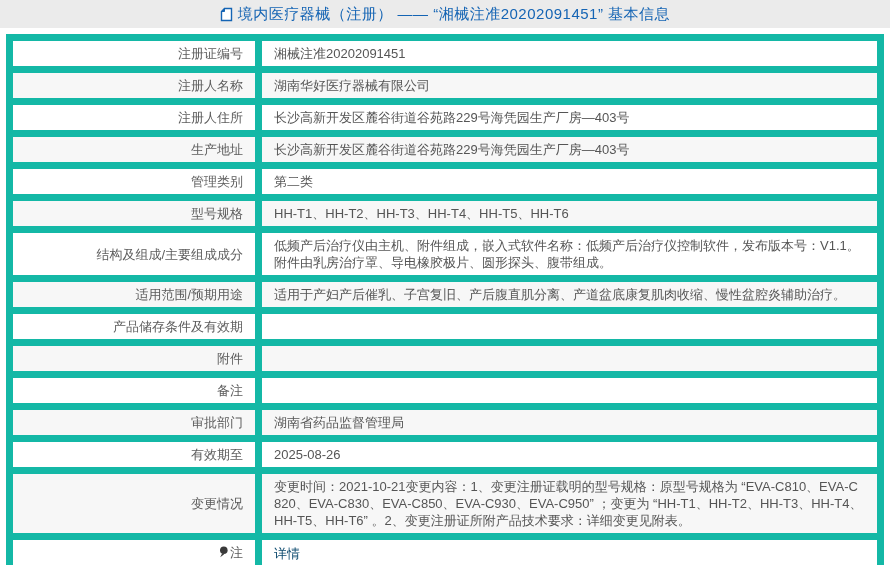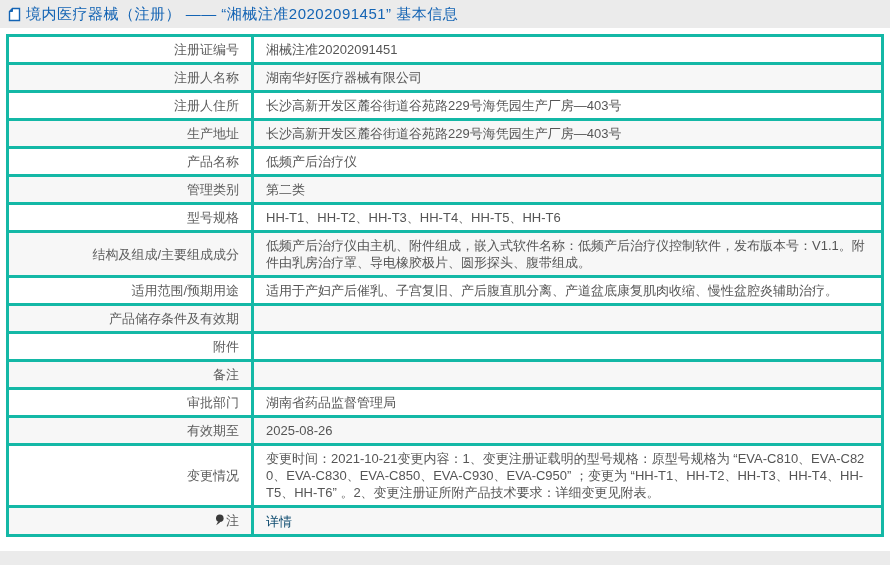--- a/index.html
+++ b/index.html
@@ -11,20 +11,21 @@
     background: #ebebeb;
     font-family: "Liberation Sans", "DejaVu Sans", sans-serif;
   }
   .page-header {
     height: 28px;
     background: #ebebeb;
     display: flex;
     align-items: center;
     padding: 0 8px;
     gap: 5px;
+    justify-content: center;
   }
   .page-header .title {
     color: #1464b4;
     font-size: 15px;
     letter-spacing: 0.5px;
     white-space: nowrap;
   }
   .doc-icon-svg { display: block; }
   .panel {
     background: #ffffff;
@@ -33,21 +34,21 @@
     box-sizing: border-box;
   }
   table.info-table {
     border-collapse: collapse;
     width: 878px;
     table-layout: fixed;
     font-size: 13px;
     color: #555555;
   }
   table.info-table td {
-    border: 3px solid #14b8a6;
+    border: 7px solid #14b8a6;
     padding: 4px 12px;
     line-height: 17px;
     vertical-align: middle;
     word-break: break-all;
   }
   table.info-table tr:nth-child(even) { background: #f7f7f7; }
   table.info-table tr:nth-child(odd)  { background: #ffffff; }
   td.label-cell {
     width: 218px;
     text-align: right;
@@ -92,24 +93,20 @@
         </tr>
         <tr>
           <td class="label-cell"><span>注册人住所</span></td>
           <td class="value-cell">长沙高新开发区麓谷街道谷苑路229号海凭园生产厂房—403号</td>
         </tr>
         <tr>
           <td class="label-cell"><span>生产地址</span></td>
           <td class="value-cell">长沙高新开发区麓谷街道谷苑路229号海凭园生产厂房—403号</td>
         </tr>
         <tr>
-          <td class="label-cell"><span>产品名称</span></td>
-          <td class="value-cell">低频产后治疗仪</td>
-        </tr>
-        <tr>
           <td class="label-cell"><span>管理类别</span></td>
           <td class="value-cell">第二类</td>
         </tr>
         <tr>
           <td class="label-cell"><span>型号规格</span></td>
           <td class="value-cell">HH-T1、HH-T2、HH-T3、HH-T4、HH-T5、HH-T6</td>
         </tr>
         <tr>
           <td class="label-cell"><span>结构及组成/主要组成成分</span></td>
           <td class="value-cell">低频产后治疗仪由主机、附件组成，嵌入式软件名称：低频产后治疗仪控制软件，发布版本号：V1.1。附件由乳房治疗罩、导电橡胶极片、圆形探头、腹带组成。</td>

